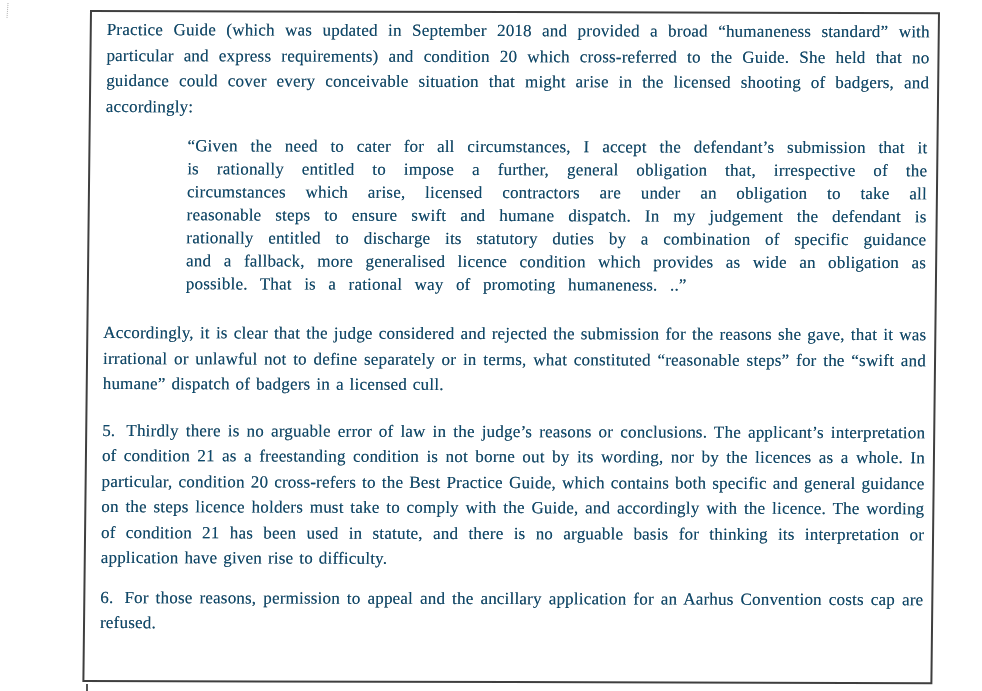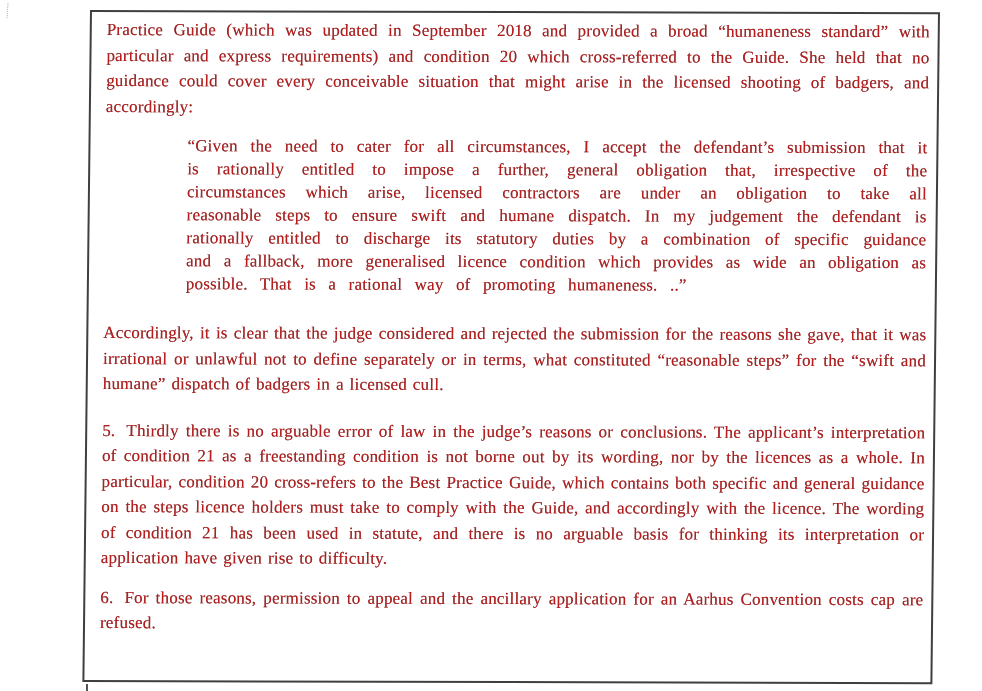--- a/index.html
+++ b/index.html
@@ -7,21 +7,21 @@
     padding: 0;
     background: #ffffff;
   }
   #page {
     position: relative;
     width: 982px;
     height: 691px;
     background: #ffffff;
     overflow: hidden;
     font-family: "Liberation Serif", "DejaVu Serif", serif;
-    color: #b91c1c;
+    color: #0c4a6e;
   }
   
   #artifact {
     position: absolute;
     left: 7px;
     top: 3px;
     width: 3px;
     height: 15px;
     border-left: 1px dotted #9a9a9a;
     transform: rotate(4deg);

